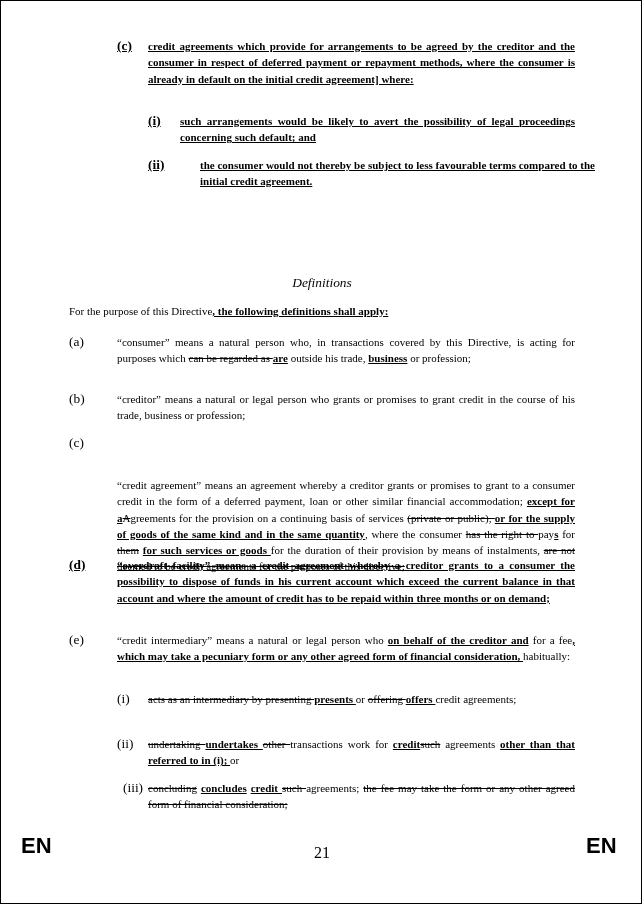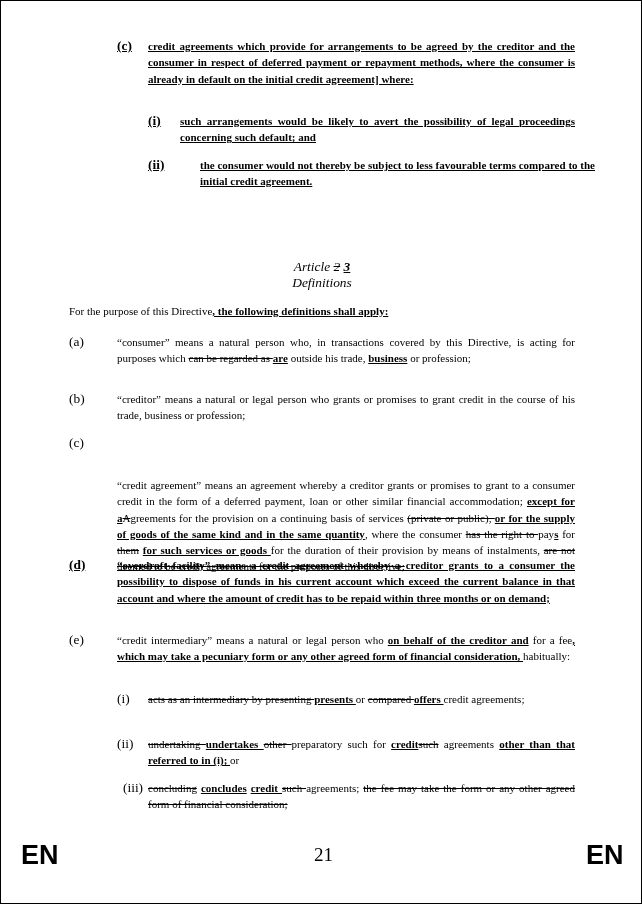--- a/index.html
+++ b/index.html
@@ -3,41 +3,38 @@
 <meta charset="utf-8">
 <style>
   html, body { margin:0; padding:0; background:#ffffff; }
   body { width:642px; height:904px; position:relative; overflow:hidden; font-family:"Liberation Serif", "DejaVu Serif", serif; color:#000; }
   .page { position:absolute; left:0; top:0; width:640px; height:902px; border:1px solid #000; background:#fff; }
   .txt { position:absolute; font-size:11px; line-height:16.3px; text-align:justify; }
   .bu { font-weight:bold; text-decoration:underline; }
   .s { text-decoration:line-through; }
   .lbl { position:absolute; font-size:13.4px; line-height:16.3px; }
   .center { position:absolute; text-align:center; font-style:italic; font-size:13.4px; line-height:16px; }
-  .en { position:absolute; font-family:"Liberation Sans", "DejaVu Sans", sans-serif; font-weight:bold; font-size:27px; line-height:28px;margin-top:9px; }
-  .pagenum { position:absolute; font-size:19px; }
+  .en { position:absolute; font-family:"Liberation Sans", "DejaVu Sans", sans-serif; font-weight:bold; font-size:22px; line-height:28px; }
+  .pagenum { position:absolute; font-size:16px; }
 </style>
 </head>
 <body>
 
 <div class="page">
 
   <div class="lbl bu" style="left:116px; top:37px;">(c)</div>
   <div class="txt bu" style="left:147px; top:37px; width:427px;">credit agreements which provide for arrangements to be agreed by the creditor and the consumer in respect of deferred payment or repayment methods, where the consumer is already in default on the initial credit agreement] where:</div>
 
   <div class="lbl bu" style="left:147px; top:112px;">(i)</div>
   <div class="txt bu" style="left:179px; top:112px; width:395px;">such arrangements would be likely to avert the possibility of legal proceedings concerning such default; and</div>
 
   <div class="lbl bu" style="left:147px; top:156px;">(ii)</div>
   <div class="txt bu" style="left:179px; top:156px; width:395px;margin-left:20px;">the consumer would not thereby be subject to less favourable terms compared to the initial credit agreement.</div>
 
 
-  <div class="center" style="left:116px; top:258px; width:410px;">
-    <span>Article </span><span class="s">2</span> <span class="bu" style="font-style:italic;">3</span>
-  </div>
   <div class="center" style="left:116px; top:274px; width:410px;">Definitions</div>
 
   <div class="txt" style="left:68px; top:302px; width:506px;">
     <span>For the purpose of this Directive</span><span class="bu">, the following definitions shall apply:</span>
   </div>
 
   <div class="lbl" style="left:68px; top:333px;">(a)</div>
   <div class="txt" style="left:116px; top:333px; width:458px;">
     <span>“consumer” means a natural person who, in transactions covered by this Directive, is acting for purposes which </span><span class="s">can be regarded as </span><span class="bu">are</span><span> outside his trade, </span><span class="bu">business</span><span> or profession;</span>
   </div>
@@ -53,26 +50,26 @@
   <div class="lbl bu" style="left:68px; top:556px; width:48px;"><span>(d)</span><span style="display:inline-block; width:26px;"></span></div>
   <div class="txt bu" style="left:116px; top:556px; width:458px;">“overdraft facility” means a credit agreement whereby a creditor grants to a consumer the possibility to dispose of funds in his current account which exceed the current balance in that account and where the amount of credit has to be repaid within three months or on demand;</div>
 
   <div class="lbl" style="left:68px; top:631px;">(e)</div>
   <div class="txt" style="left:116px; top:631px; width:458px;">
     <span>“credit intermediary” means a natural or legal person who </span><span class="bu">on behalf of the creditor and</span><span> for a fee</span><span class="bu">, which may take a pecuniary form or any other agreed form of financial consideration, </span><span>habitually:</span>
   </div>
 
   <div class="lbl" style="left:116px; top:690px;">(i)</div>
   <div class="txt" style="left:147px; top:690px; width:427px;">
-    <span class="s">acts as an intermediary by presenting </span><span class="bu">presents </span><span>or </span><span class="s">compared </span><span class="bu">offers </span><span>credit agreements;</span>
+    <span class="s">acts as an intermediary by presenting </span><span class="bu">presents </span><span>or </span><span class="s">offering </span><span class="bu">offers </span><span>credit agreements;</span>
   </div>
 
   <div class="lbl" style="left:116px; top:735px;">(ii)</div>
   <div class="txt" style="left:147px; top:735px; width:427px;">
-    <span class="s">undertaking </span><span class="bu">undertakes </span><span class="s">other </span><span>preparatory such for </span><span class="bu">credit</span><span class="s">such</span><span> agreements </span><span class="bu">other than that referred to in (i); </span><span>or</span>
+    <span class="s">undertaking </span><span class="bu">undertakes </span><span class="s">other </span><span>transactions work for </span><span class="bu">credit</span><span class="s">such</span><span> agreements </span><span class="bu">other than that referred to in (i); </span><span>or</span>
   </div>
 
   <div class="lbl" style="left:122px; top:779px;">(iii)</div>
   <div class="txt" style="left:147px; top:779px; width:427px;">
     <span class="s">concluding</span><span> </span><span class="bu">concludes</span><span> </span><span class="bu">credit </span><span class="s">such </span><span>agreements; </span><span class="s">the fee may take the form or any other agreed form of financial consideration;</span>
   </div>
 
   <div class="en" style="left:20px; top:831px;">EN</div>
   <div class="pagenum" style="left:313px; top:843px;">21</div>
   <div class="en" style="left:585px; top:831px;">EN</div>

